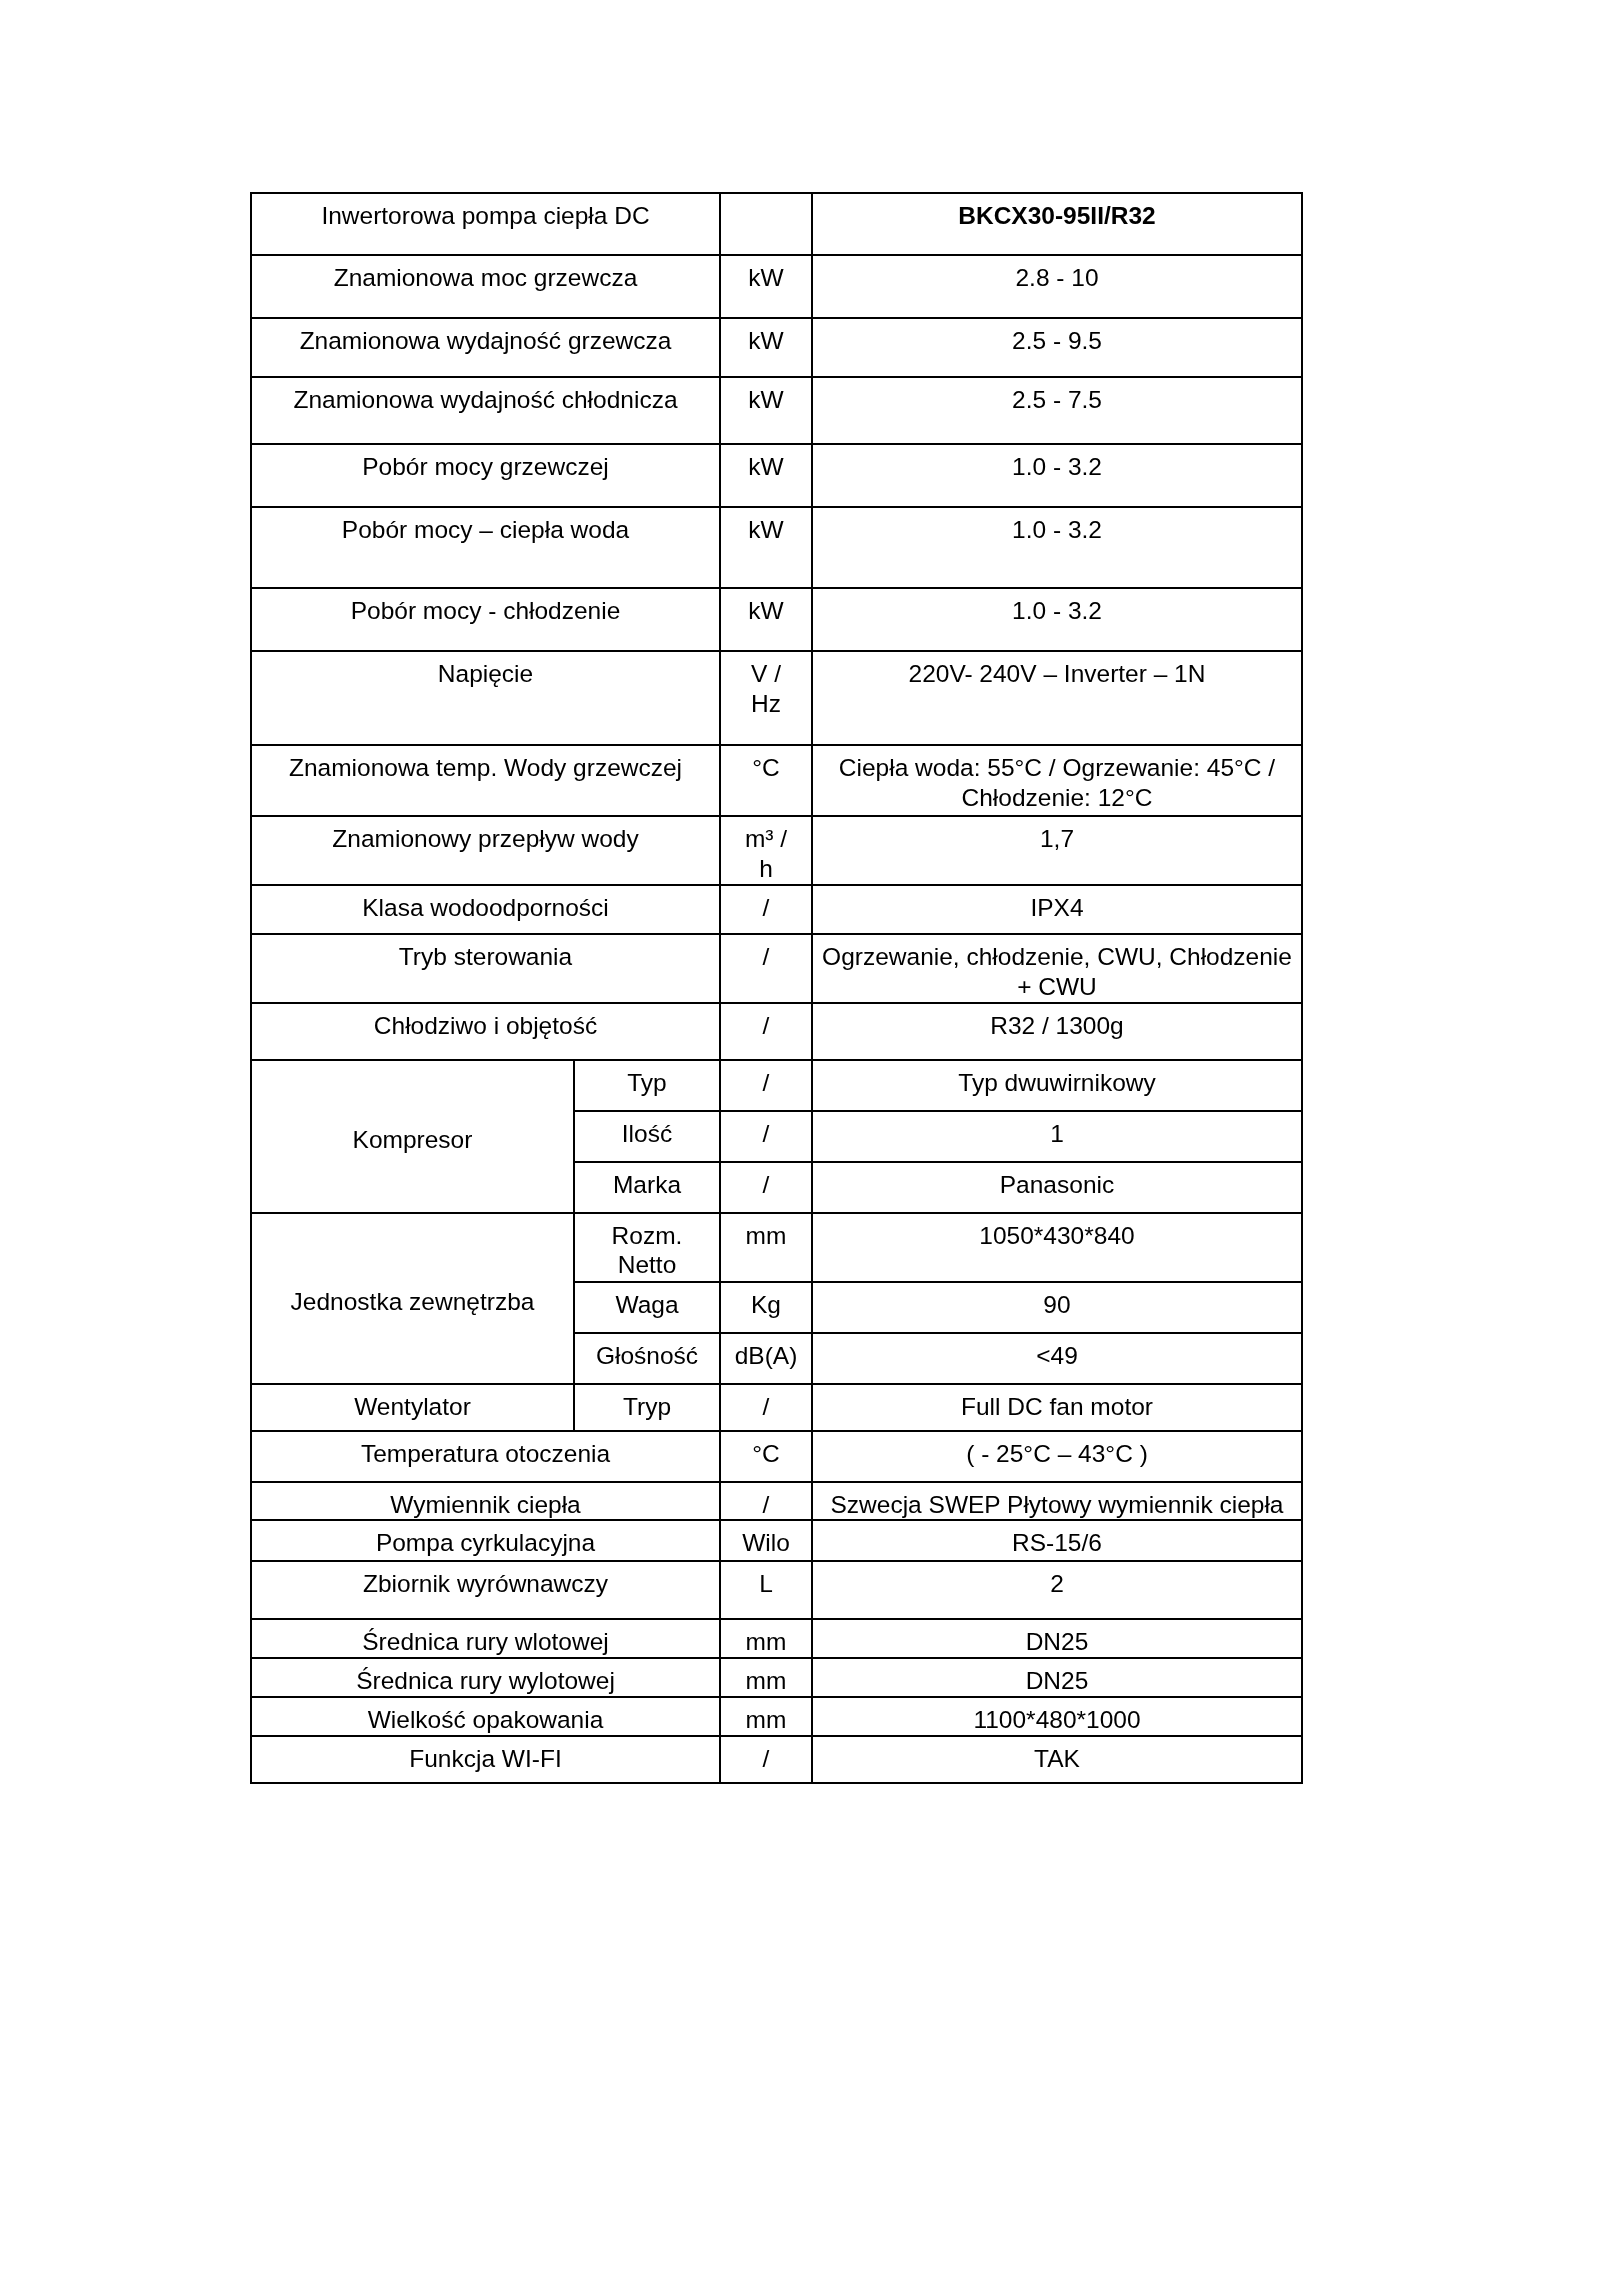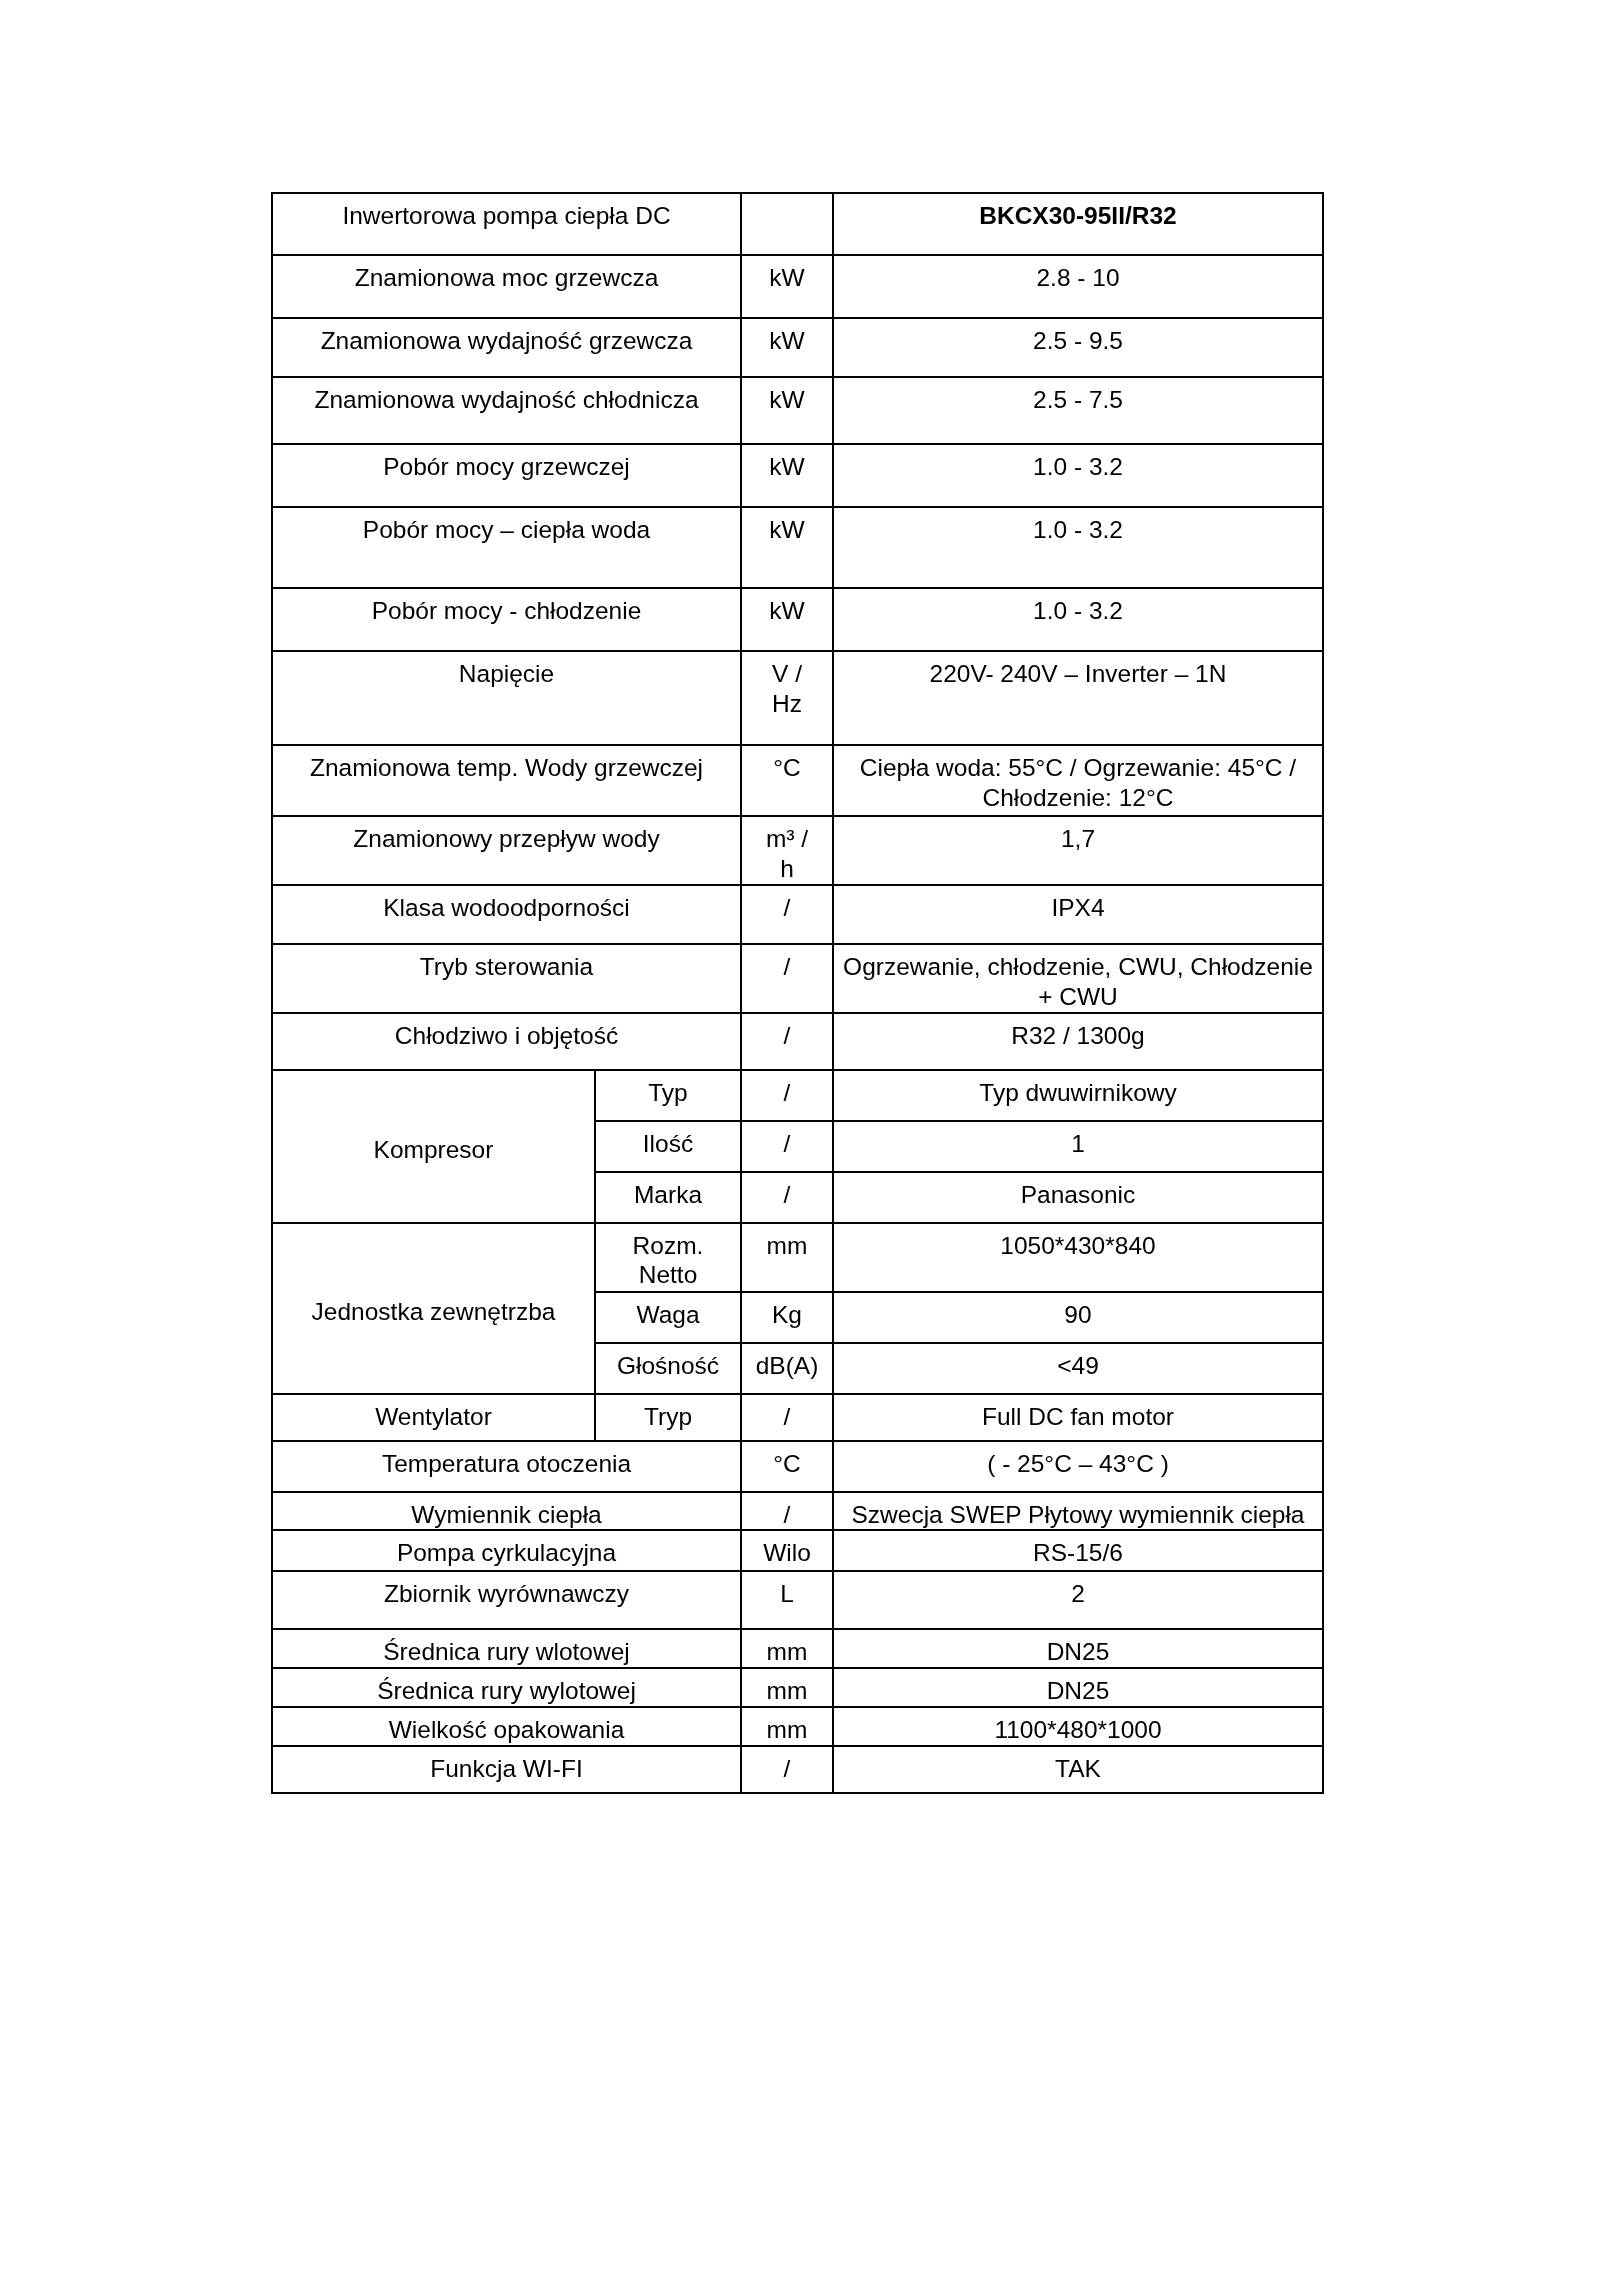--- a/index.html
+++ b/index.html
@@ -10,21 +10,21 @@
   .page {
     position: relative;
     width: 1621px;
     height: 2293px;
     background: #ffffff;
     font-family: "Liberation Sans", sans-serif;
     color: #000000;
   }
   table.spec {
     position: absolute;
-    left: 271px;
+    left: 250px;
     top: 192px;
     width: 1052px;
     border-collapse: collapse;
     table-layout: fixed;
   }
   table.spec td {
     border: 2px solid #000000;
     text-align: center;
     vertical-align: top;
     padding: 6.9px 3.9px 0 3.9px;
@@ -101,21 +101,21 @@
       <td colspan="2">Znamionowa temp. Wody grzewczej</td>
       <td>°C</td>
       <td class="value">Ciepła woda: 55°C / Ogrzewanie: 45°C / Chłodzenie: 12°C</td>
     </tr>
     <tr style="height:69px">
       <td colspan="2">Znamionowy przepływ wody</td>
       <td>m³ /
 h</td>
       <td class="value">1,7</td>
     </tr>
-    <tr style="height:59px">
+    <tr style="height:49px">
       <td colspan="2">Klasa wodoodporności</td>
       <td>/</td>
       <td class="value">IPX4</td>
     </tr>
     <tr style="height:63px">
       <td colspan="2">Tryb  sterowania</td>
       <td>/</td>
       <td class="value">Ogrzewanie, chłodzenie, CWU, Chłodzenie + CWU</td>
     </tr>
     <tr style="height:57px">

